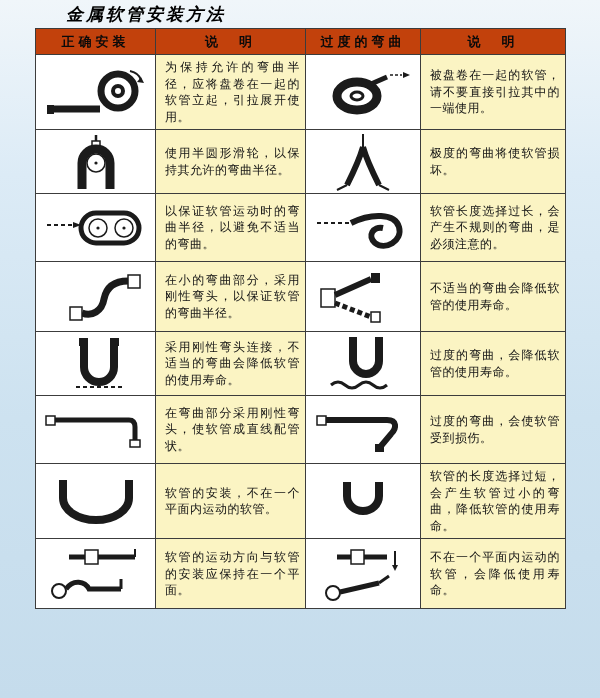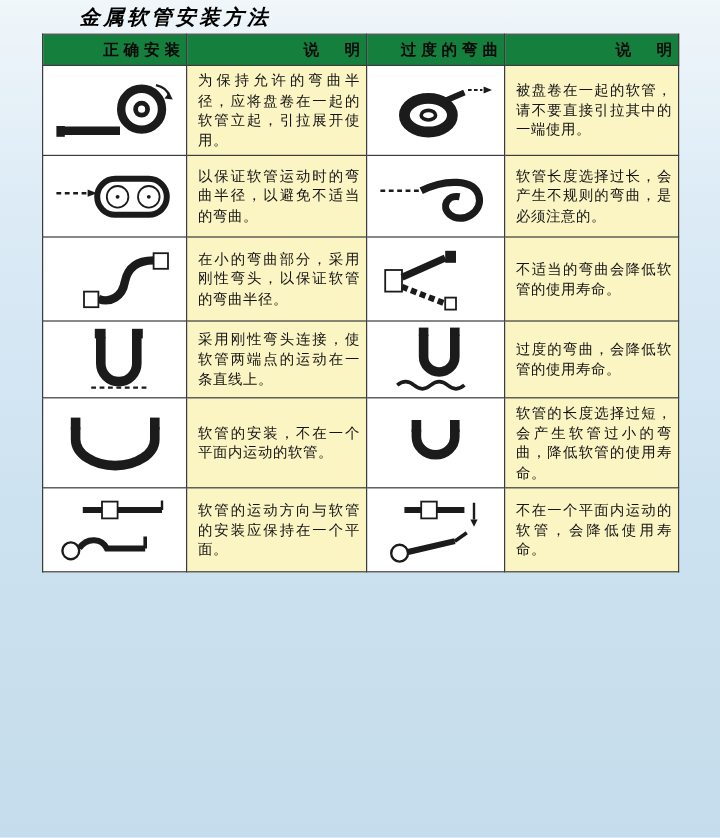--- a/index.html
+++ b/index.html
@@ -13,24 +13,23 @@
     font-size:17px;font-weight:bold;font-style:italic;letter-spacing:3px;color:#000;
     font-family:"Liberation Serif",serif;
     margin-left:32px;
   }
   table.install{
     position:absolute;left:35px;top:28px;width:530px;
     border-collapse:collapse;table-layout:fixed;
     border:1px solid #3c3c3c;
   }
   table.install th{
-    background:#15803d;border:1px solid #3c3c3c;height:23px;
+    background:#c2410c;border:1px solid #3c3c3c;height:23px;
     font-size:13px;font-weight:bold;color:#0a0a0a;letter-spacing:4px;
     white-space:pre;
-    text-align:right;
   }
   table.install td{border:1px solid #3c3c3c;}
   td.img{background:#ffffff;text-align:center;vertical-align:middle;}
   td.desc{
     background:#fbf4c3;font-size:12px;line-height:1.38;color:#141414;
     padding:4px 5px 4px 9px;vertical-align:middle;text-align:justify;
     letter-spacing:0.5px;
   }
   svg.illu{display:block;margin:0 auto;}
   .s{stroke:#1b1b1b;fill:none;}
@@ -76,20 +75,41 @@
           <ellipse class="s" cx="44" cy="32" rx="20" ry="14" stroke-width="9"></ellipse>
           <ellipse class="s" cx="44" cy="32" rx="6" ry="4" stroke-width="3"></ellipse>
           <path class="s" d="M58 20 L74 13" stroke-width="5"></path>
           <path class="s" d="M77 11 h12" stroke-width="1.5" stroke-dasharray="3 2"></path>
           <path class="f" d="M90 8 l7 3 -7 3 z"></path>
         </svg>
       </td>
       <td class="desc">被盘卷在一起的软管，请不要直接引拉其中的一端使用。</td>
     </tr>
 
+    <tr style="height:64px">
+      <td class="img">
+        <svg class="illu" width="100" height="58" viewBox="0 0 100 58">
+          <path class="s" d="M50 2 v12" stroke-width="2.5"></path>
+          <rect class="w" x="46" y="8" width="8" height="10" stroke-width="1.5"></rect>
+          <path class="s" d="M36 56 V30 A14 14 0 0 1 64 30 V56" stroke-width="9"></path>
+          <circle class="w" cx="50" cy="30" r="9" stroke-width="1.5"></circle>
+          <circle class="f" cx="50" cy="30" r="1.6"></circle>
+        </svg>
+      </td>
+      <td class="desc">使用半圆形滑轮，以保持其允许的弯曲半径。</td>
+      <td class="img">
+        <svg class="illu" width="100" height="58" viewBox="0 0 100 58">
+          <path class="s" d="M50 1 v13" stroke-width="2"></path>
+          <path class="s" d="M50 14 C46 28 40 40 34 52" stroke-width="6"></path>
+          <path class="s" d="M50 14 C54 28 60 40 66 52" stroke-width="6"></path>
+          <path class="s" d="M34 52 l-10 5 M66 52 l10 5" stroke-width="2"></path>
+        </svg>
+      </td>
+      <td class="desc">极度的弯曲将使软管损坏。</td>
+    </tr>
 
     <tr style="height:68px">
       <td class="img">
         <svg class="illu" width="106" height="58" viewBox="0 0 106 58">
           <path class="s" d="M4 26 h28" stroke-width="2" stroke-dasharray="4 3"></path>
           <path class="f" d="M30 23 l8 3 -8 3 z"></path>
           <rect class="s" x="38" y="14" width="58" height="30" rx="15" stroke-width="5"></rect>
           <circle class="w" cx="55" cy="29" r="9" stroke-width="1.5"></circle>
           <circle class="w" cx="81" cy="29" r="9" stroke-width="1.5"></circle>
           <circle class="f" cx="55" cy="29" r="1.6"></circle>
@@ -130,32 +150,51 @@
 
     <tr style="height:64px">
       <td class="img">
         <svg class="illu" width="100" height="58" viewBox="0 0 100 58">
           <rect class="f" x="33" y="3" width="9" height="8"></rect>
           <rect class="f" x="64" y="3" width="9" height="8"></rect>
           <path class="s" d="M38 10 V32 A15 15 0 0 0 68 32 V10" stroke-width="8"></path>
           <path class="s" d="M30 52 h46" stroke-width="2" stroke-dasharray="4 3"></path>
         </svg>
       </td>
-      <td class="desc">采用刚性弯头连接，使软管两端点的运动在一条直线上。</td>
+      <td class="desc">采用刚性弯头连接，不适当的弯曲会降低软管的使用寿命。</td>
       <td class="img">
         <svg class="illu" width="100" height="58" viewBox="0 0 100 58">
           <rect class="f" x="36" y="2" width="8" height="7"></rect>
           <rect class="f" x="62" y="2" width="8" height="7"></rect>
           <path class="s" d="M40 8 V26 A13 13 0 0 0 66 26 V8" stroke-width="8"></path>
           <path class="s" d="M18 50 q7 -6 14 0 t14 0 t14 0 t14 0" stroke-width="3"></path>
         </svg>
       </td>
       <td class="desc">过度的弯曲，会降低软管的使用寿命。</td>
     </tr>
 
+    <tr style="height:68px">
+      <td class="img">
+        <svg class="illu" width="106" height="56" viewBox="0 0 106 56">
+          <rect class="w" x="3" y="14" width="9" height="9" stroke-width="1.5"></rect>
+          <path class="s" d="M12 18 H86" stroke-width="5"></path>
+          <path class="s" d="M86 18 q6 0 6 7 V38" stroke-width="5"></path>
+          <rect class="w" x="87" y="38" width="10" height="7" stroke-width="1.5"></rect>
+        </svg>
+      </td>
+      <td class="desc">在弯曲部分采用刚性弯头，使软管成直线配管状。</td>
+      <td class="img">
+        <svg class="illu" width="100" height="56" viewBox="0 0 100 56">
+          <rect class="w" x="4" y="14" width="9" height="9" stroke-width="1.5"></rect>
+          <path class="s" d="M13 18 H74 C84 18 84 26 78 32 L68 44" stroke-width="6"></path>
+          <rect class="f" x="62" y="42" width="9" height="8"></rect>
+        </svg>
+      </td>
+      <td class="desc">过度的弯曲，会使软管受到损伤。</td>
+    </tr>
 
     <tr style="height:70px">
       <td class="img">
         <svg class="illu" width="106" height="58" viewBox="0 0 106 58">
           <rect class="f" x="16" y="8" width="8" height="10"></rect>
           <rect class="f" x="82" y="8" width="8" height="10"></rect>
           <path class="s" d="M20 16 V26 A33 22 0 0 0 86 26 V16" stroke-width="8"></path>
         </svg>
       </td>
       <td class="desc">软管的安装，不在一个平面内运动的软管。</td>

